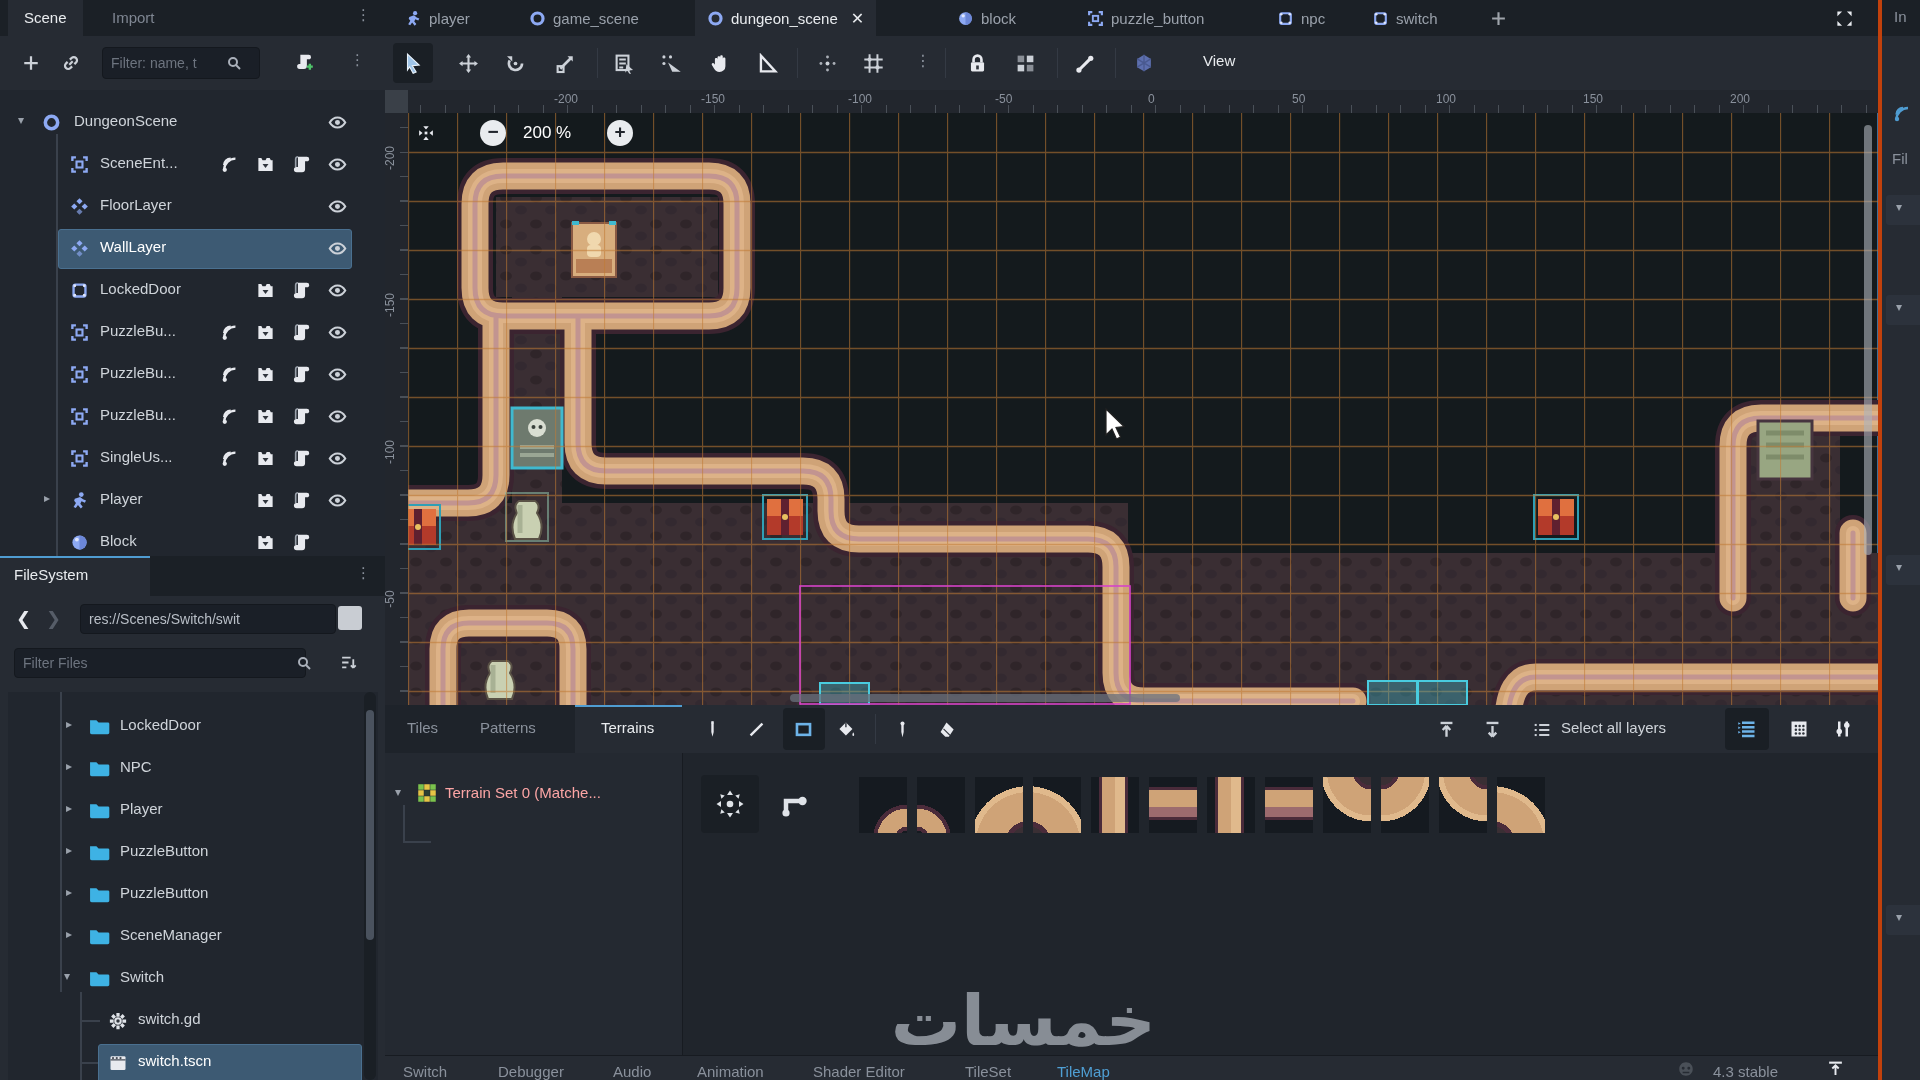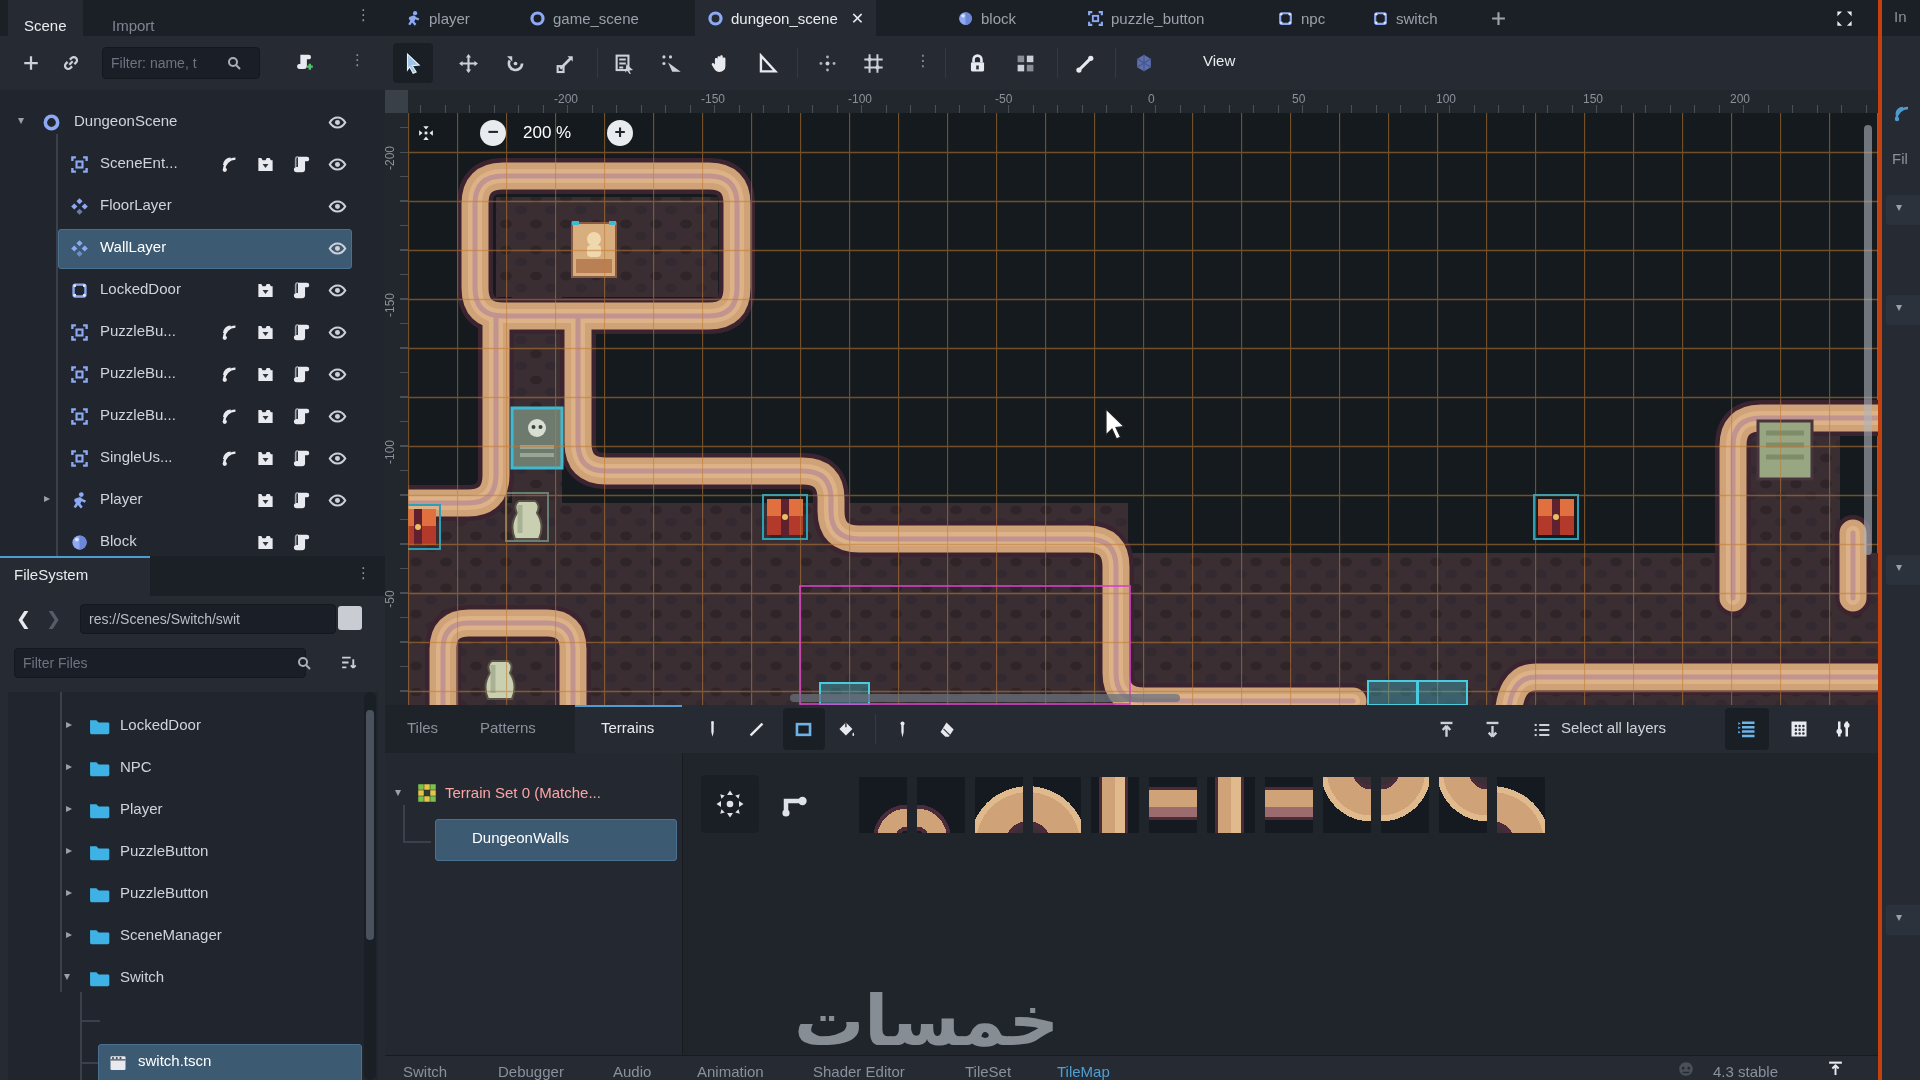--- a/index.html
+++ b/index.html
@@ -8,21 +8,21 @@
   .ab{position:absolute;}
   .txt{white-space:nowrap;}
   .dim{color:#8a919c;}
   .panel{background:#262b33;}
   .darkbg{background:#21262e;}
   .field{background:#1a1f27;border:1px solid #14181e;border-radius:4px;color:#b9bfc7;
          font-family:"Liberation Sans",sans-serif;font-size:14px;padding:0 8px;outline:none;}
   .field::placeholder{color:#6d747f;}
   .tab{display:flex;align-items:center;gap:7px;padding:0 12px;height:36px;color:#9aa1ab;}
   .tab.active{background:#262b33;color:#e9ecef;}
-  .toptab{height:36px;line-height:36px;padding:8px 16px;color:#7f8692;}
+  .toptab{height:36px;line-height:36px;padding:0 16px;color:#7f8692;}
   .toptab.active{background:#262b33;color:#e9ecef;}
   .blue-top{box-shadow:inset 0 2px 0 #4f9cd1;}
   .srow,.frow{position:absolute;left:0;width:100%;height:42px;}
   .lbl{position:absolute;top:10px;font-size:15px;color:#cfd4da;}
   .chev{position:absolute;top:11px;color:#9aa1ab;font-size:12px;}
   .guide{position:absolute;background:#3a414c;}
   .sel{background:#3d5a73;border:1px solid #4a7090;border-radius:3px;}
   .ic{position:absolute;}
   svg{display:block;}
   .circlebtn{position:absolute;width:26px;height:26px;border-radius:50%;background:#e9ecef;color:#20252c;
@@ -603,20 +603,26 @@
         <div class="frow" style="top:266px">
           <span class="chev" style="left:56px">▾</span>
           <svg class="ic" width="22" height="22" style="left:80px;top:10px">
               <use href="#i-folder"></use>
             </svg>
           <span class="lbl" style="left:112px">Switch</span>
         </div>
         <div class="guide" style="left:72px;top:300px;width:2px;height:88px"></div>
         <div class="guide" style="left:72px;top:328px;width:20px;height:2px"></div>
         <div class="guide" style="left:72px;top:370px;width:20px;height:2px"></div>
+        <div class="frow" style="top:308px">
+          <svg class="ic" width="20" height="20" style="left:100px;top:11px">
+              <use href="#i-gear"></use>
+            </svg>
+          <span class="lbl" style="left:130px">switch.gd</span>
+        </div>
         <div class="frow" style="top:350px">
           <div class="ab sel" style="left:90px;top:2px;width:262px;height:40px"></div>
           <svg class="ic" width="20" height="20" style="left:100px;top:11px">
               <use href="#i-scene"></use>
             </svg>
           <span class="lbl" style="left:130px;color:#fff">switch.tscn</span>
         </div>
 
         <div class="ab" style="left:356px;top:0;width:12px;height:388px;background:#1a1f25;border-radius:6px">
           <div class="ab" style="left:2px;top:18px;width:8px;height:230px;background:#4a525e;border-radius:4px"></div>
@@ -923,23 +929,20 @@
       </div>
 
       <div class="ab" style="left:0;top:48px;width:297px;height:302px;background:#242931">
         <span class="chev" style="left:10px;top:32px">▾</span>
         <svg class="ic" width="20" height="20" style="left:32px;top:30px">
             <use href="#i-terrainset"></use>
           </svg>
         <span class="ab txt" style="left:60px;top:31px;color:#fca5a5">Terrain Set 0 (Matche...</span>
         <div class="guide" style="left:18px;top:52px;width:2px;height:38px"></div>
         <div class="guide" style="left:18px;top:88px;width:28px;height:2px"></div>
-        <div class="ab sel" style="left:50px;top:66px;width:240px;height:40px">
-          <span class="ab txt" style="left:36px;top:9px;color:#fff">DungeonWalls</span>
-        </div>
       </div>
       <div class="ab" style="left:297px;top:48px;width:1px;height:302px;background:#171b21"></div>
 
       <div class="ab" style="left:298px;top:48px;width:1195px;height:302px;background:#20252c">
         <div class="ab" style="left:18px;top:22px;width:58px;height:58px;background:#1a1f25;border-radius:4px">
           <svg class="ic" width="30" height="30" style="left:14px;top:14px">
               <use href="#i-connect"></use>
             </svg>
         </div>
         <div class="ab" style="left:86px;top:22px;width:52px;height:58px">
@@ -1001,15 +1004,15 @@
         <span class="chev" style="left:10px;top:5px">▾</span>
       </div>
     <div class="ab" style="left:4px;top:555px;width:38px;height:30px;background:#2c323c;border-radius:3px">
         <span class="chev" style="left:10px;top:5px">▾</span>
       </div>
     <div class="ab" style="left:4px;top:905px;width:38px;height:30px;background:#2c323c;border-radius:3px">
         <span class="chev" style="left:10px;top:5px">▾</span>
       </div>
   </div>
 
-  <div id="watermark" class="ab" style="left:794px;top:980px;width:280px;text-align:left">خمسات</div>
+  <div id="watermark" class="ab" style="left:876px;top:980px;width:280px;text-align:right">خمسات</div>
 
 </div>
 
 </body></html>

